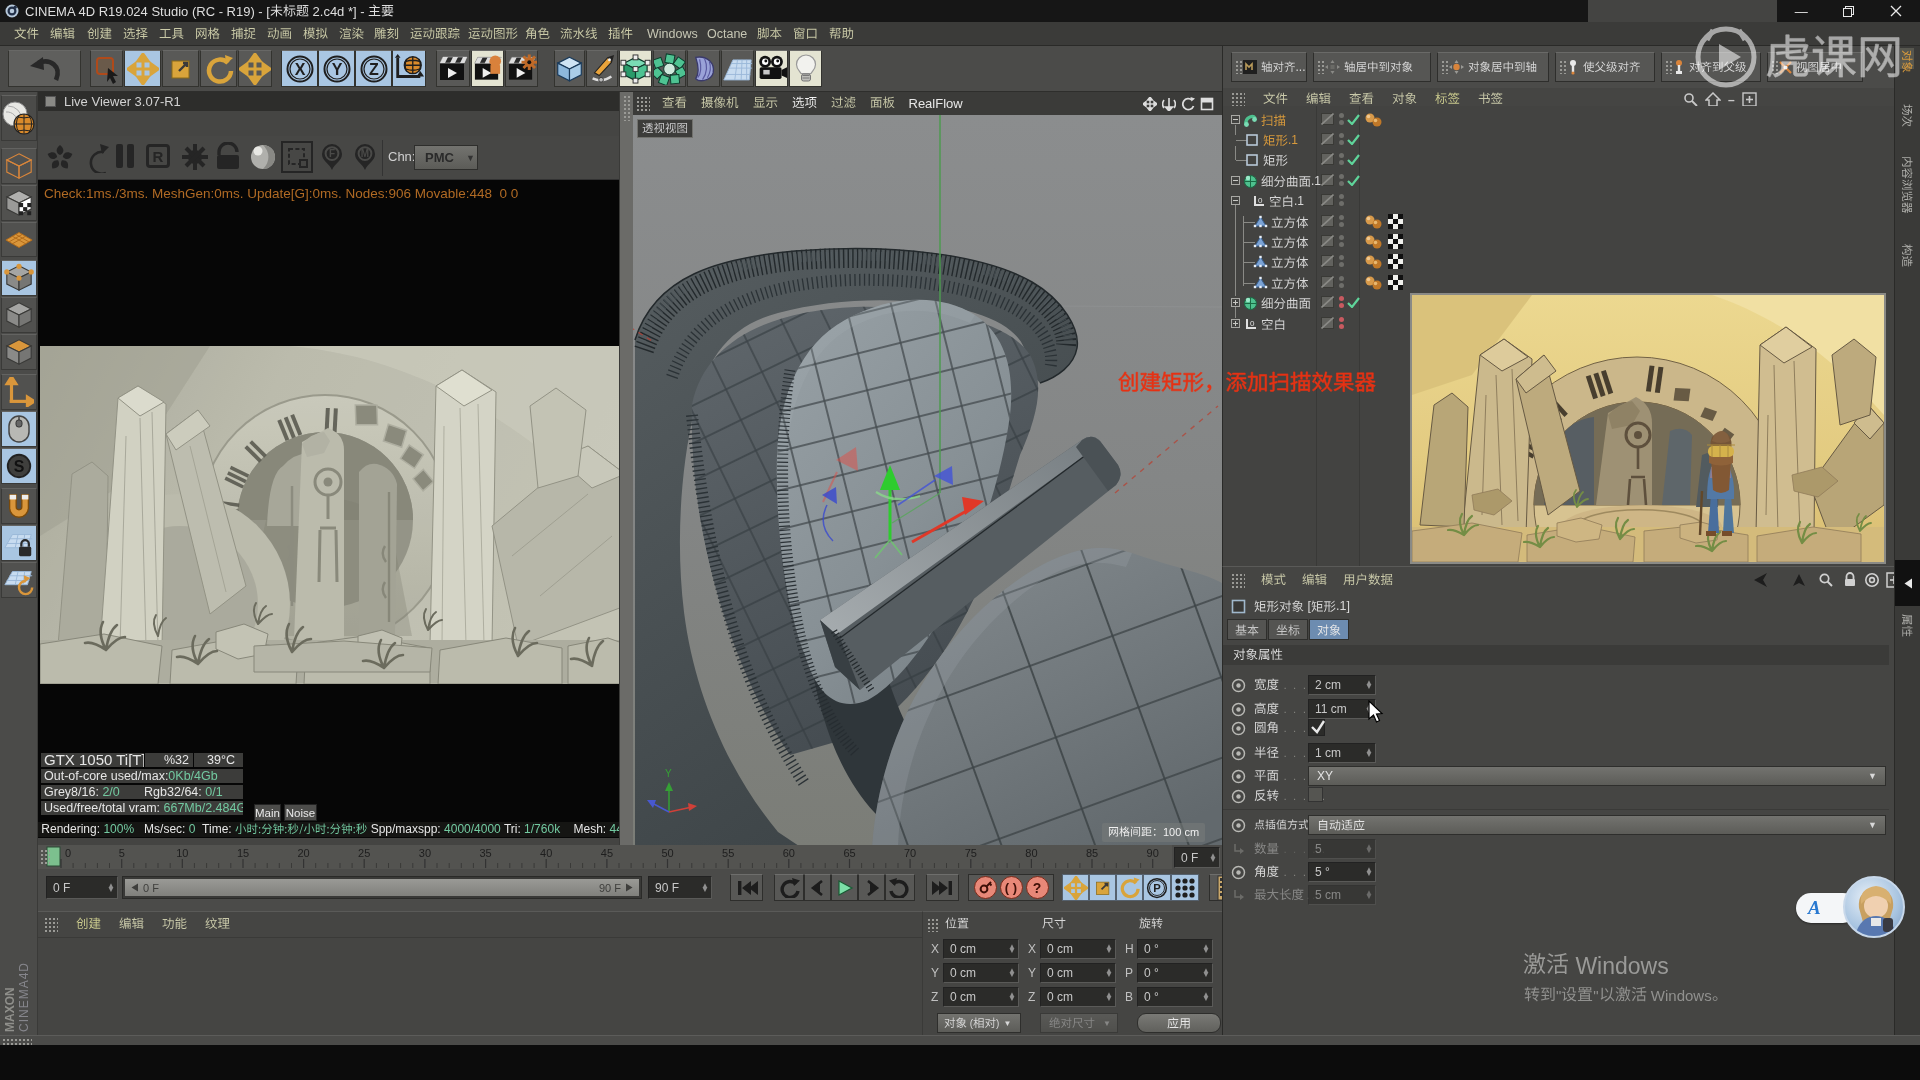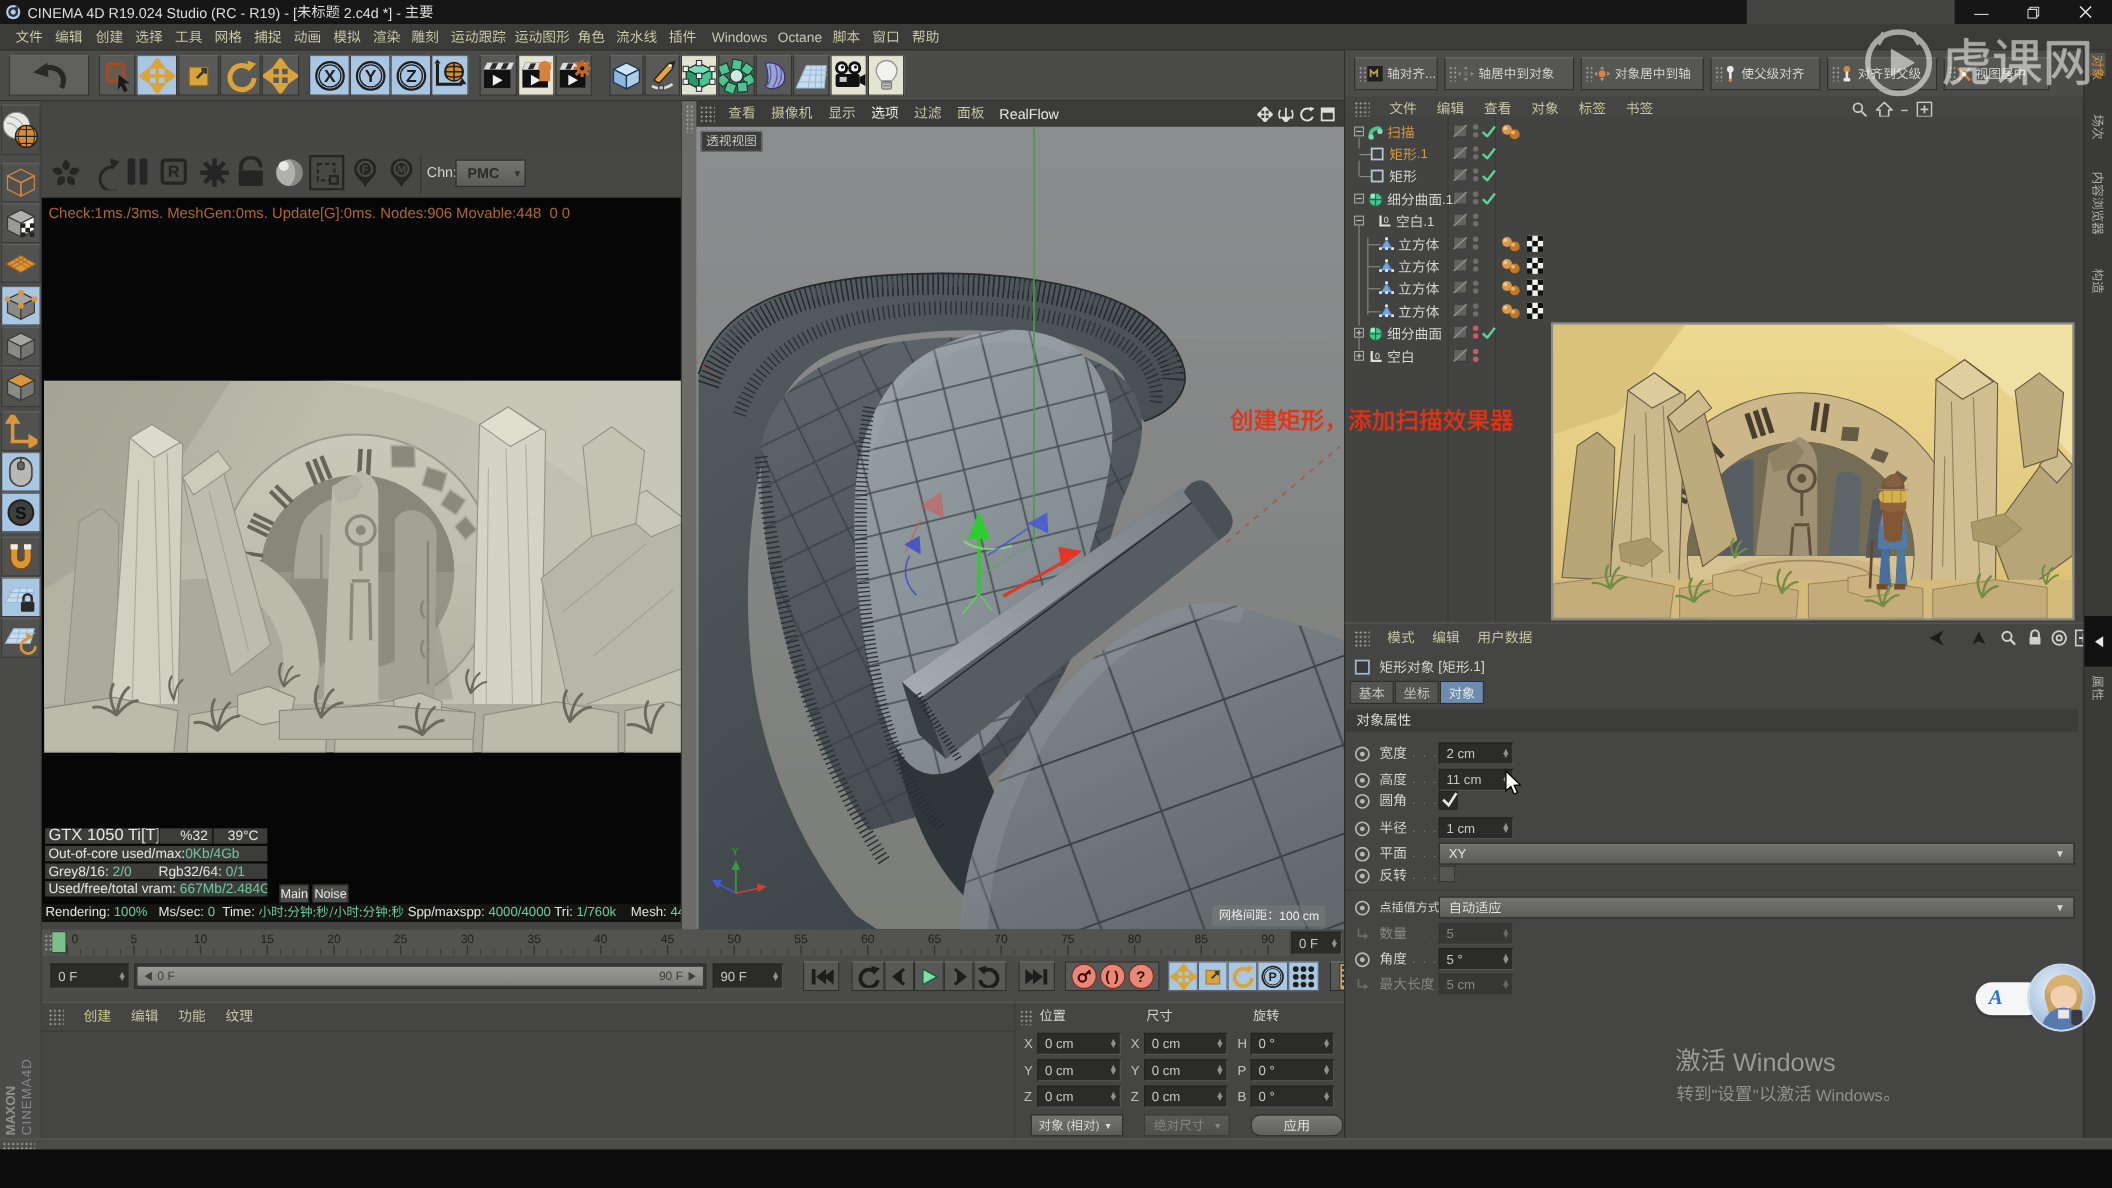--- a/index.html
+++ b/index.html
@@ -635,20 +635,24 @@
         <path d="M2 22 L10 8 L30 8 L26 22 Z"></path>
         <path d="M4 17.5 h24 M7 12.5 h24 M16 8 L13 22 M23 8 L21.5 22" fill="none"></path>
       </g>
       <path d="M24 18 a7 7 0 1 0 7 7" fill="none" stroke="#d9963b" stroke-width="2.6"></path>
       <path d="M22 12 l7 3 -6 5 z" fill="#d9963b"></path>
     </svg>
   </div>
 <div class="ab" style="left:3px;top:1032px;width:100px;transform:rotate(-90deg);transform-origin:0 0;color:#8f8f8b;font-size:12px;font-weight:bold">MAXON</div>
 <div class="ab" style="left:17px;top:1032px;width:100px;transform:rotate(-90deg);transform-origin:0 0;color:#86868c;font-size:12px;letter-spacing:1px">CINEMA4D</div>
 <div class="ab" style="left:38px;top:92px;width:592px;height:746px;background:#454543">
+    <div class="ab" style="left:0;top:0;width:592px;height:19px;background:#2d2d2b;display:flex;align-items:center">
+      <span style="width:11px;height:11px;background:#8a8a86;border:1px solid #555;margin:0 8px 0 7px;display:inline-block"></span>
+      <span style="color:#d2d2d2;font-size:13px">Live Viewer 3.07-R1</span>
+    </div>
     <div class="ab" style="left:0;top:44px;width:592px;height:44px;background:#474745;border-bottom:1px solid #333">
       <svg class="ab" style="left:7px;top:7px" width="30" height="30" viewBox="0 0 30 30">
         <g fill="#252525">
           <path d="M15 2 C20 6 19 10 15 12 C11 10 10 6 15 2 Z" transform="rotate(0 15 15)"></path>
           <path d="M15 2 C20 6 19 10 15 12 C11 10 10 6 15 2 Z" transform="rotate(72 15 15)"></path>
           <path d="M15 2 C20 6 19 10 15 12 C11 10 10 6 15 2 Z" transform="rotate(144 15 15)"></path>
           <path d="M15 2 C20 6 19 10 15 12 C11 10 10 6 15 2 Z" transform="rotate(216 15 15)"></path>
           <path d="M15 2 C20 6 19 10 15 12 C11 10 10 6 15 2 Z" transform="rotate(288 15 15)"></path>
         </g>
       </svg>

